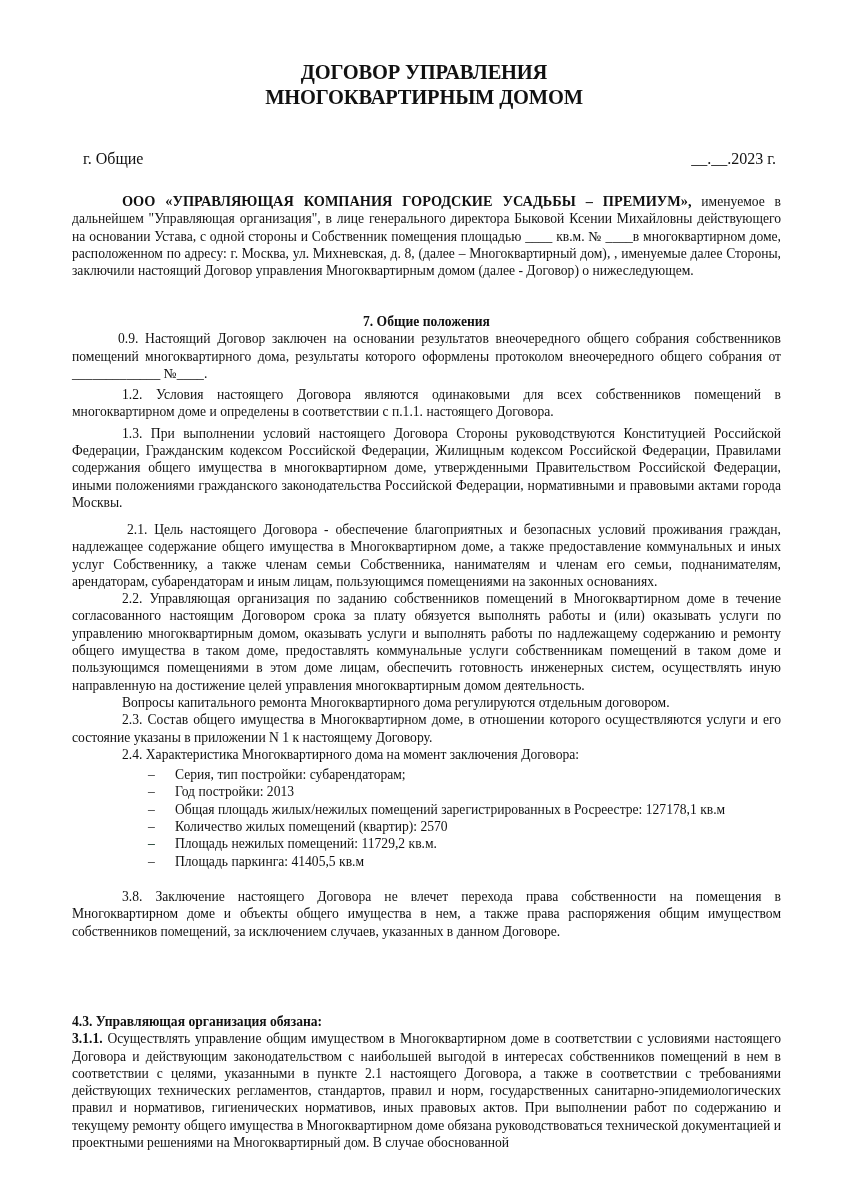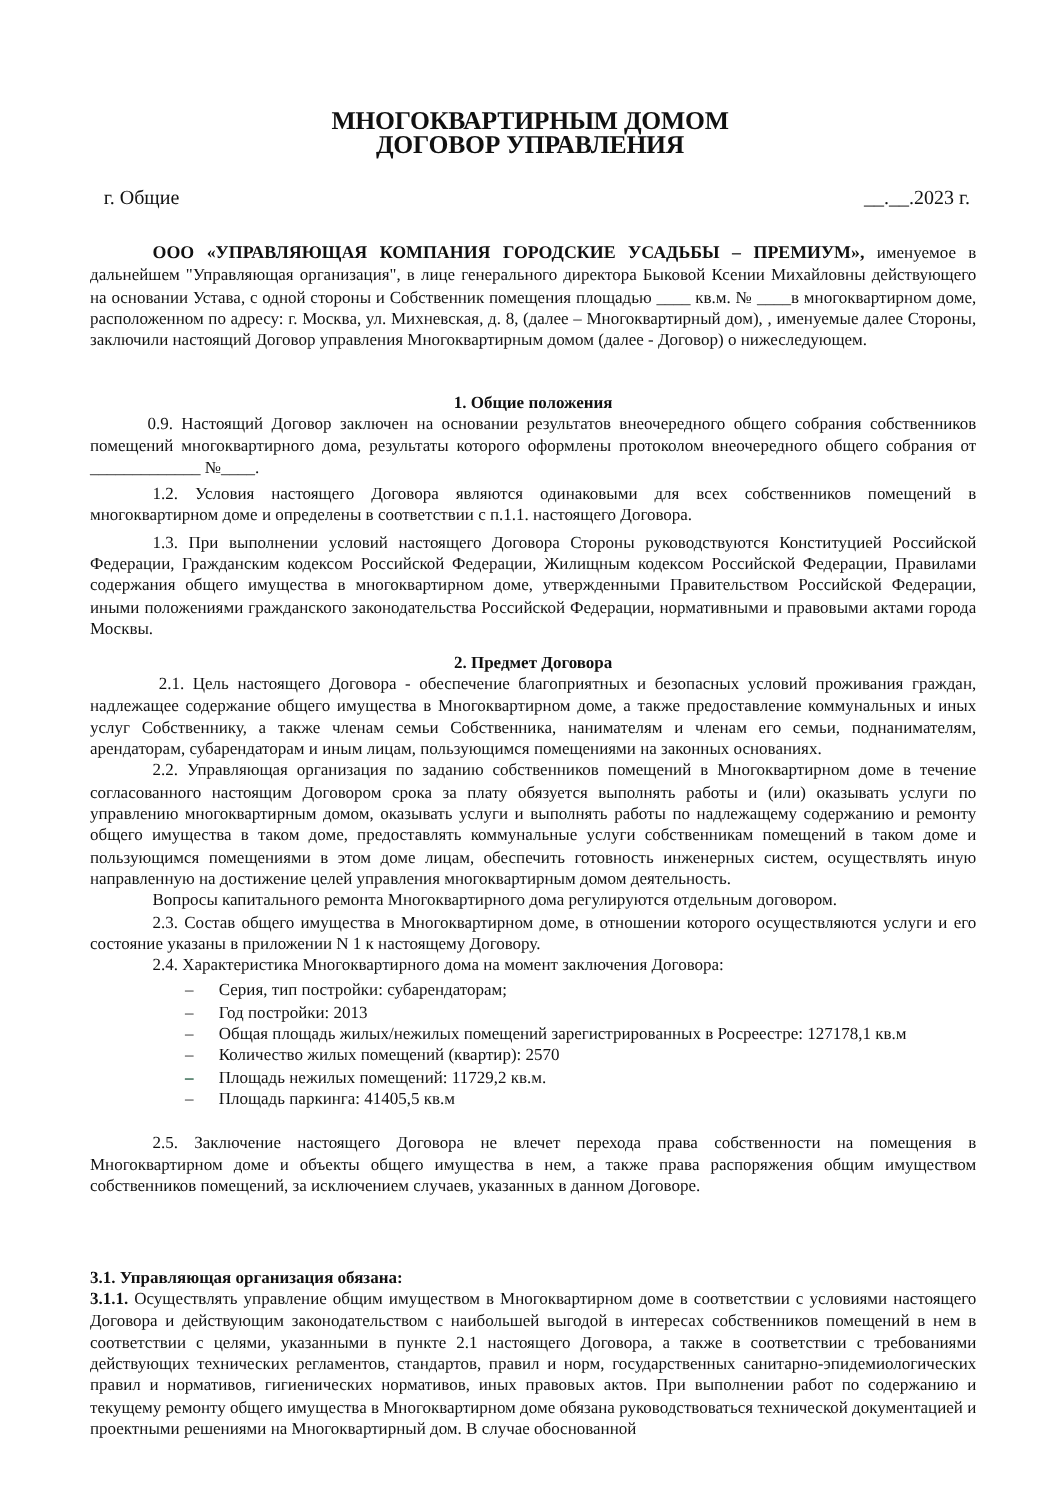--- a/index.html
+++ b/index.html
@@ -1,19 +1,19 @@
 <!DOCTYPE html>
 <html><head>
   <meta charset="utf-8">
   <style>
     html, body { margin: 0; padding: 0; background: #ffffff; }
     body { width: 848px; height: 1200px; overflow: hidden; position: relative; color: #111; font-family: "Liberation Serif", "DejaVu Serif", serif; }
     .page { position: absolute; left: 0; top: 0; width: 848px; height: 1200px; background: #fff; }
     .title { position: absolute; left: 0; width: 848px; text-align: center; font-weight: bold; font-size: 20.5px; line-height: 26px; letter-spacing: -0.2px; }
-    .t1 { top: 59px; margin-top: 44px; }
+    .t1 { top: 59px; }
     .t2 { top: 84px; }
     .city { position: absolute; left: 83px; top: 150px; font-size: 16px; }
     .date { position: absolute; right: 72px; top: 150px; font-size: 16px; }
     .block { position: absolute; left: 72px; width: 709px; font-size: 13.6px; line-height: 17.3px; text-align: justify; }
     .block p { margin: 0; }
     .ind { text-indent: 50px; }
     .ind1 { text-indent: 46px; }
     .ind2 { text-indent: 55px; }
     .head { text-align: center; font-weight: bold; margin: 0; }
     .lead { text-indent: 50px; }
@@ -32,43 +32,42 @@
   <div class="title t2">МНОГОКВАРТИРНЫМ ДОМОМ</div>
 
   <div class="city">г. Общие</div>
   <div class="date">__.__.2023 г.</div>
 
   <div class="block" style="top:193px;">
     <p class="lead"><b>ООО «УПРАВЛЯЮЩАЯ КОМПАНИЯ ГОРОДСКИЕ УСАДЬБЫ – ПРЕМИУМ»,</b><span> именуемое в дальнейшем "Управляющая организация", в лице генерального директора Быковой Ксении Михайловны действующего на основании Устава, с одной стороны и Собственник помещения площадью ____ кв.м. № ____в многоквартирном доме, расположенном по адресу: г. Москва, ул. Михневская, д. 8, (далее – Многоквартирный дом), , именуемые далее Стороны, заключили настоящий Договор управления Многоквартирным домом (далее - Договор) о нижеследующем.</span></p>
   </div>
 
   <div class="block" style="top:313px;">
-    <p class="head">1. Общие положения</p>
+    <p class="head">7. Общие положения</p>
     <p class="ind1">0.9. Настоящий Договор заключен на основании результатов внеочередного общего собрания собственников помещений многоквартирного дома, результаты которого оформлены протоколом внеочередного общего собрания от _____________ №____.</p>
     <p class="ind" style="margin-top:4px;">1.2. Условия настоящего Договора являются одинаковыми для всех собственников помещений в многоквартирном доме и определены в соответствии с п.1.1. настоящего Договора.</p>
     <p class="ind" style="margin-top:4px;">1.3. При выполнении условий настоящего Договора Стороны руководствуются Конституцией Российской Федерации, Гражданским кодексом Российской Федерации, Жилищным кодексом Российской Федерации, Правилами содержания общего имущества в многоквартирном доме, утвержденными Правительством Российской Федерации, иными положениями гражданского законодательства Российской Федерации, нормативными и правовыми актами города Москвы.</p>
   </div>
 
   <div class="block" style="top:521px;">
-    <p class="head">2. Предмет Договора</p>
     <p class="ind2">2.1. Цель настоящего Договора - обеспечение благоприятных и безопасных условий проживания граждан, надлежащее содержание общего имущества в Многоквартирном доме, а также предоставление коммунальных и иных услуг Собственнику, а также членам семьи Собственника, нанимателям и членам его семьи, поднанимателям, арендаторам, субарендаторам и иным лицам, пользующимся помещениями на законных основаниях.</p>
     <p class="ind">2.2. Управляющая организация  по заданию собственников помещений в Многоквартирном доме  в течение согласованного настоящим Договором срока за  плату  обязуется  выполнять работы и (или) оказывать услуги по управлению многоквартирным домом, оказывать услуги и выполнять работы по надлежащему содержанию и ремонту общего имущества в таком доме, предоставлять коммунальные услуги собственникам помещений в таком доме и пользующимся помещениями в этом доме лицам, обеспечить готовность инженерных систем, осуществлять иную направленную на достижение целей управления многоквартирным домом деятельность.</p>
     <p class="ind">Вопросы капитального ремонта Многоквартирного дома регулируются отдельным договором.</p>
     <p class="ind">2.3. Состав  общего  имущества  в  Многоквартирном  доме, в отношении которого  осуществляются услуги и его состояние указаны в приложении N 1 к настоящему Договору.</p>
     <p class="ind">2.4. Характеристика Многоквартирного дома на момент заключения Договора:</p>
     <ul class="list" style="margin-top:3px;">
       <li><span class="dash" style="color: rgb(34, 34, 34);">–</span><span>Серия, тип постройки: субарендаторам;</span></li>
       <li><span class="dash" style="color: rgb(34, 34, 34);">–</span><span>Год постройки: 2013</span></li>
       <li><span class="dash" style="color: rgb(34, 34, 34);">–</span><span>Общая площадь жилых/нежилых помещений зарегистрированных в Росреестре: 127178,1 кв.м</span></li>
       <li><span class="dash" style="color: rgb(34, 34, 34);">–</span><span>Количество жилых помещений (квартир): 2570</span></li>
       <li><span class="dash" style="color: rgb(63, 207, 142);">–</span></li>
       <li><span class="dash" style="color: rgb(34, 34, 34);">–</span><span>Площадь нежилых помещений: 11729,2 кв.м.</span></li>
       <li><span class="dash" style="color: rgb(34, 34, 34);">–</span><span>Площадь паркинга: 41405,5 кв.м</span></li>
     </ul>
-    <p class="ind" style="margin-top:18px;">2.5. Заключение настоящего Договора не влечет перехода права собственности на помещения в Многоквартирном доме и объекты общего имущества в нем, а также права распоряжения общим имуществом собственников помещений, за исключением случаев, указанных в данном Договоре.</p>
+    <p class="ind" style="margin-top:18px;">3.8. Заключение настоящего Договора не влечет перехода права собственности на помещения в Многоквартирном доме и объекты общего имущества в нем, а также права распоряжения общим имуществом собственников помещений, за исключением случаев, указанных в данном Договоре.</p>
   </div>
 
 
   <div class="block sect3">
-    <p style="font-weight:bold;">3.1. Управляющая организация обязана:</p>
+    <p style="font-weight:bold;">4.3. Управляющая организация обязана:</p>
     <p><b>3.1.1.</b><span> Осуществлять управление общим имуществом в Многоквартирном доме в соответствии с условиями настоящего Договора и действующим законодательством с наибольшей выгодой в интересах собственников помещений в нем в соответствии с целями, указанными в пункте 2.1 настоящего Договора, а также в соответствии с требованиями действующих технических регламентов, стандартов, правил и норм, государственных санитарно-эпидемиологических правил и нормативов, гигиенических нормативов, иных правовых актов. При выполнении работ по содержанию и текущему ремонту общего имущества в Многоквартирном доме обязана руководствоваться технической документацией и проектными решениями на Многоквартирный дом. В случае обоснованной</span></p>
   </div>
 </div>
 
 </body></html>

